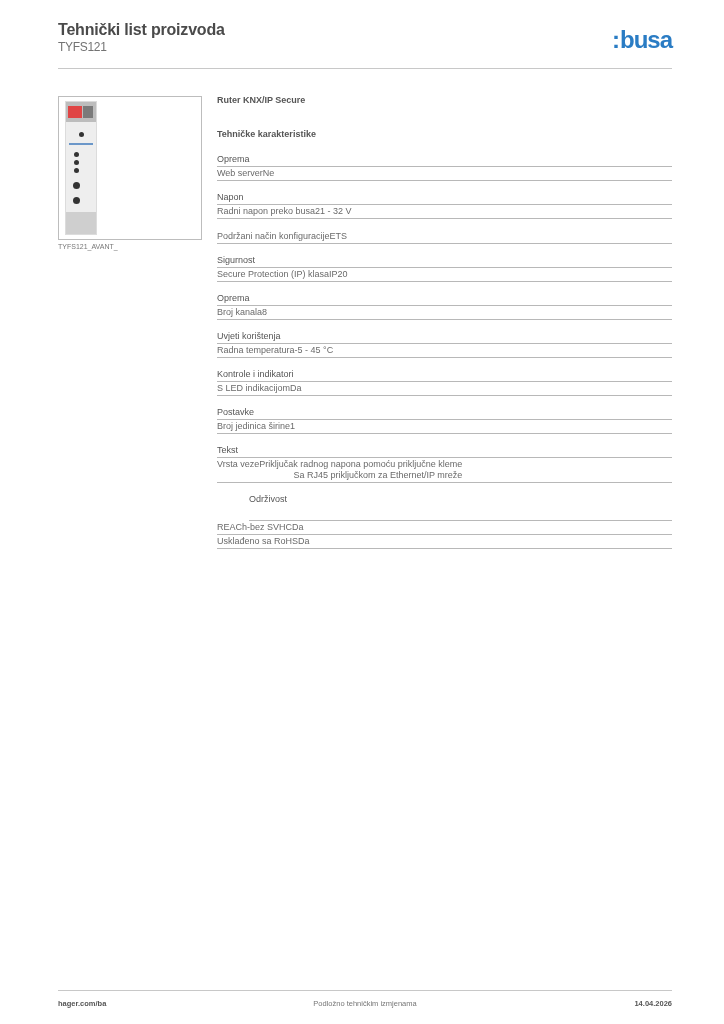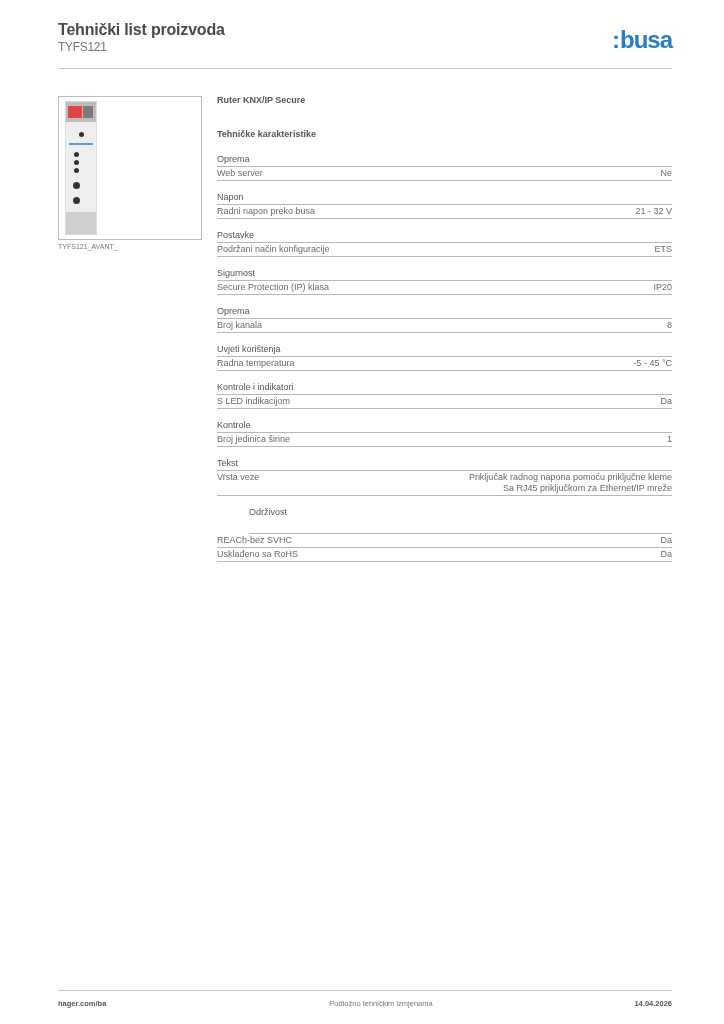--- a/index.html
+++ b/index.html
@@ -19,27 +19,27 @@
   .dev-dot.big { width: 7px; height: 7px; }
   .dev-strip { position: absolute; left: 3px; top: 41px; width: 24px; height: 2px; background: #6b97c9; }
   .dev-bottom { position: absolute; left: 0; bottom: 0; width: 30px; height: 22px; background: #cfcfcf; }
   .image-caption { position: absolute; left: 58px; top: 243px; font-size: 7px; color: #777; }
 
   .content { position: absolute; left: 217px; top: 95px; width: 455px; }
   .product-name { font-size: 9px; font-weight: bold; color: #555; height: 12px; margin-bottom: 22px; }
   .section-title-main { font-size: 9px; font-weight: bold; color: #555; height: 12px; margin-bottom: 13px; }
   .group { margin-bottom: 11px; }
   .group-title { font-size: 9px; font-weight: normal; color: #555; height: 11px; border-bottom: 1px solid #b8b8b8; padding-bottom: 1px; }
-  .row { display: flex; justify-content: space-between; align-items: flex-start; font-size: 9px; color: #6a6a6a; border-bottom: 1px solid #b8b8b8; padding-top: 1px; padding-bottom: 1px; line-height: 11px; }
+  .row { display: flex; align-items: flex-start; font-size: 9px; color: #6a6a6a; border-bottom: 1px solid #b8b8b8; padding-top: 1px; padding-bottom: 1px; line-height: 11px; }
   .row .val { text-align: right; }
   .row .val span { display: block; }
 
   .footer { position: absolute; left: 58px; top: 990px; width: 614px; border-top: 1px solid #c8c8c8; }
   .footer-left { position: absolute; left: 0; top: 8px; font-size: 7.5px; font-weight: bold; color: #555; }
-  .footer-mid { position: absolute; left: 16px; width: 614px; text-align: center; top: 8px; font-size: 7.5px; color: #777; }
+  .footer-mid { position: absolute; left: 0; width: 614px; text-align: center; top: 8px; font-size: 7.5px; color: #777; }
   .footer-right { position: absolute; right: 0; top: 8px; font-size: 7.5px; font-weight: bold; color: #555; }
 </style>
 </head>
 <body>
 
 <div class="header">
   <div class="doc-title">Tehnički list proizvoda</div>
   <div class="doc-code">TYFS121</div>
   <div class="logo"><span class="colon">:</span><span>busa</span></div>
 </div>
@@ -75,21 +75,20 @@
 
   <div class="group">
     <div class="group-title">Napon</div>
     <div class="row">
         <span>Radni napon preko busa</span>
         <span class="val">21 - 32 V</span>
       </div>
   </div>
 
   <div class="group">
-    <div class="group-title">Postavke</div>
     <div class="row">
         <span>Podržani način konfiguracije</span>
         <span class="val">ETS</span>
       </div>
   </div>
 
   <div class="group">
     <div class="group-title">Sigurnost</div>
     <div class="row">
         <span>Secure Protection (IP) klasa</span>
@@ -115,21 +114,21 @@
 
   <div class="group">
     <div class="group-title">Kontrole i indikatori</div>
     <div class="row">
         <span>S LED indikacijom</span>
         <span class="val">Da</span>
       </div>
   </div>
 
   <div class="group">
-    <div class="group-title">Kontrole</div>
+    <div class="group-title">Postavke</div>
     <div class="row">
         <span>Broj jedinica širine</span>
         <span class="val">1</span>
       </div>
   </div>
 
 
   <div class="group">
     <div class="group-title">Tekst</div>
     <div class="row">

